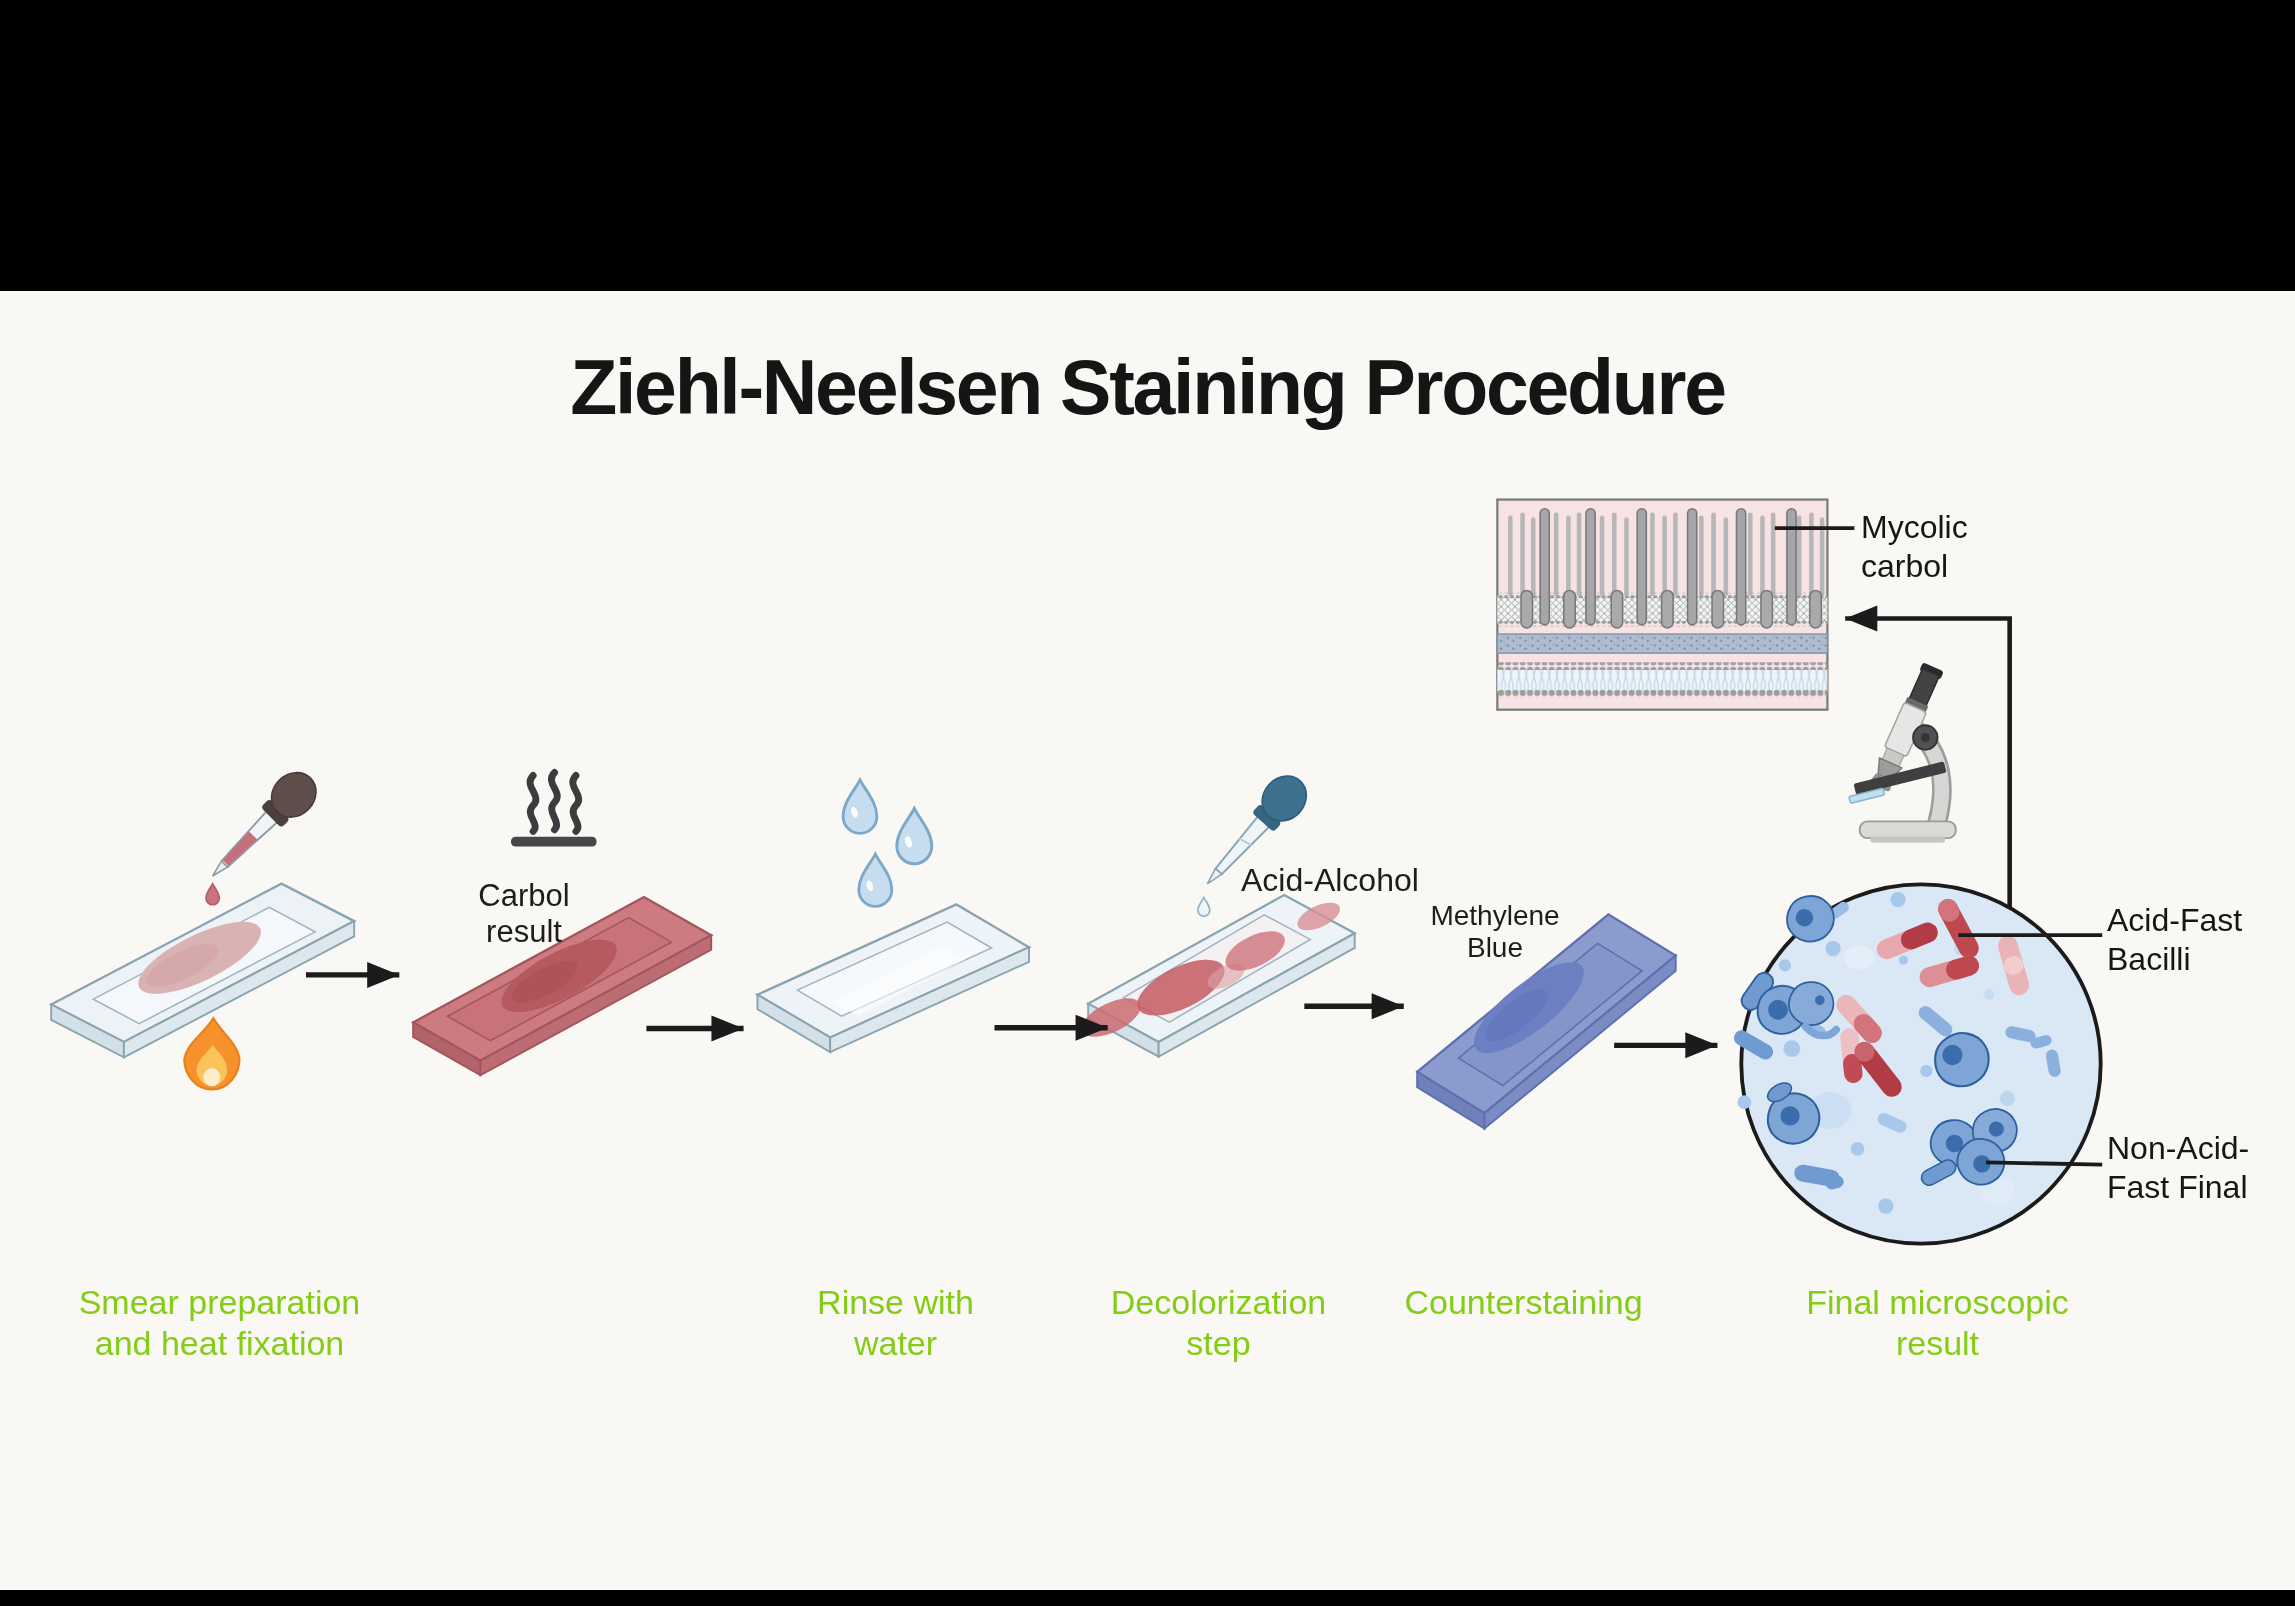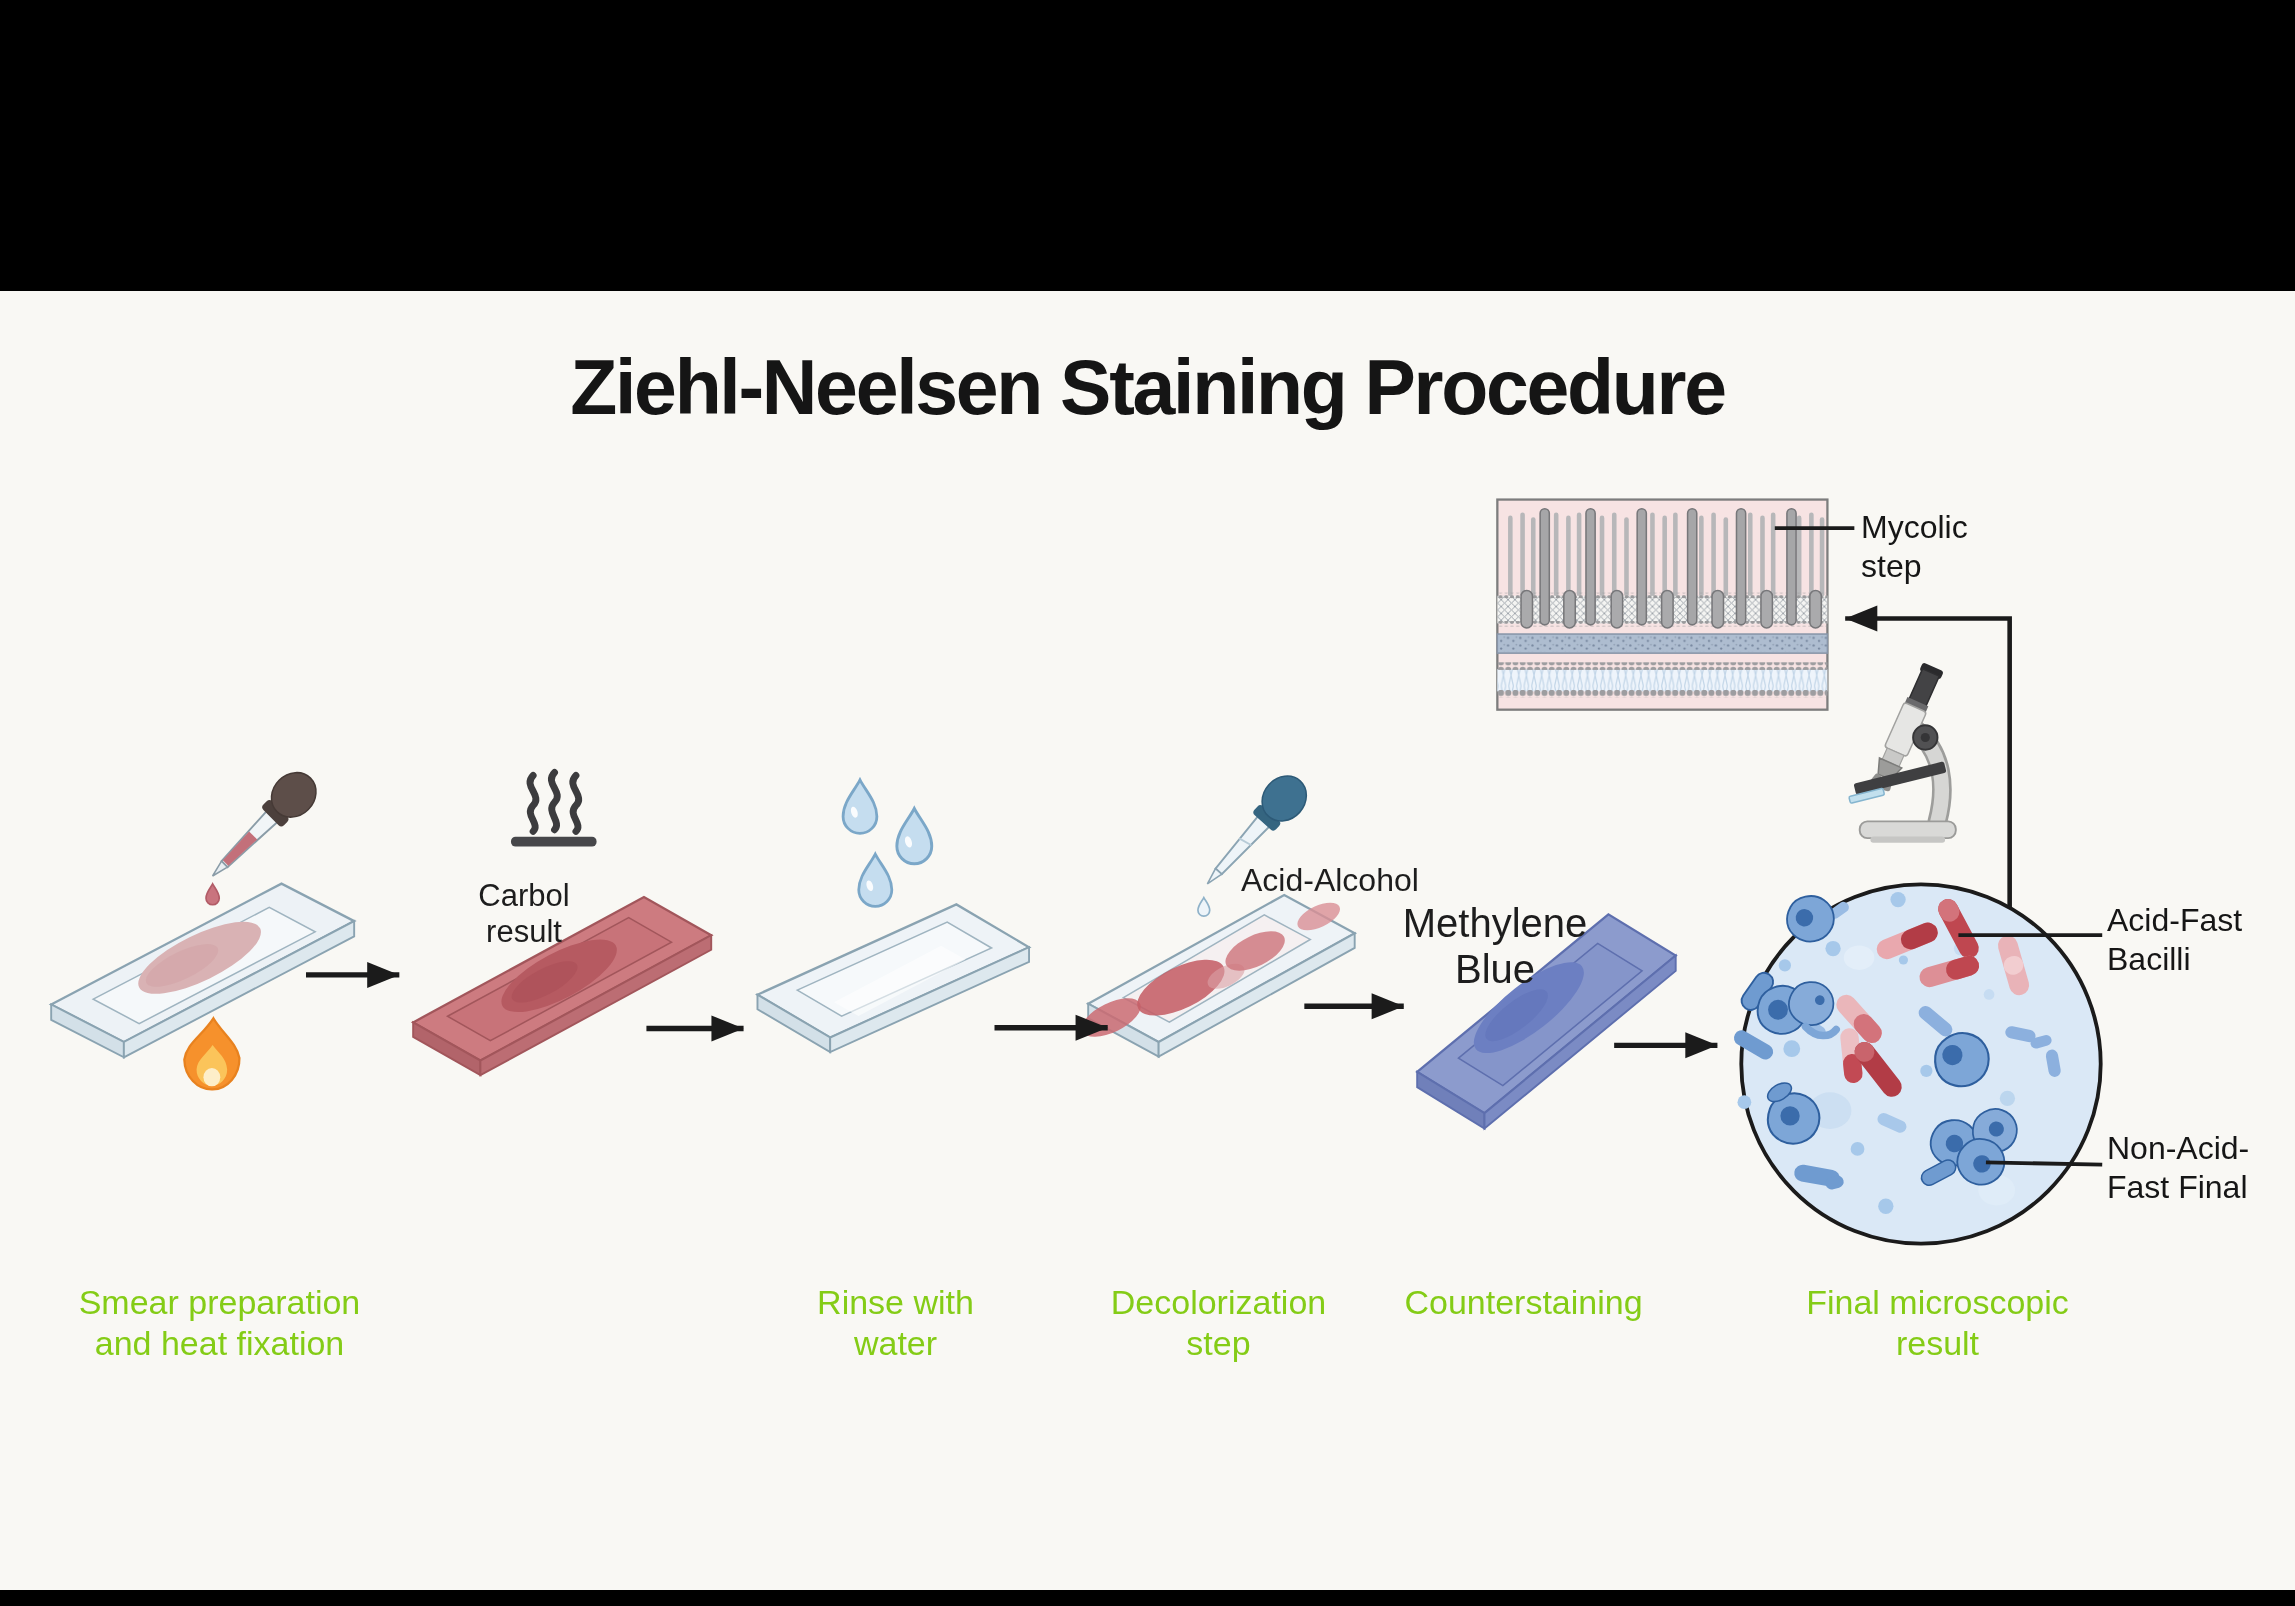--- a/index.html
+++ b/index.html
@@ -376,25 +376,25 @@
     <line x1="2110" y1="1366" x2="2245" y2="1366" stroke="#1b1b1b" stroke-width="7" marker-end="url(#ah)"></line>
     <polyline points="2627,1186 2627,808 2412,808" fill="none" stroke="#1b1b1b" stroke-width="6" marker-end="url(#ah)"></polyline>
     <line x1="2320" y1="690" x2="2424" y2="690" stroke="#1b1b1b" stroke-width="5"></line>
     <line x1="2560" y1="1222" x2="2748" y2="1222" stroke="#1b1b1b" stroke-width="5"></line>
     <line x1="2596" y1="1519" x2="2748" y2="1522" stroke="#1b1b1b" stroke-width="5"></line>
   </svg>
 
   <div class="reagent" style="left:409px;top:878px;width:230px">Carbol
 result</div>
   <div class="reagent" style="left:1241px;top:862px;white-space:nowrap;font-size:32px">Acid-Alcohol</div>
-  <div class="reagent" style="left:1380px;top:900px;width:230px;font-size:40px">Methylene
+  <div class="reagent" style="left:1380px;top:900px;width:230px;font-size:28px">Methylene
 Blue</div>
 
   <div class="callout" style="left:1861px;top:508px">Mycolic
-step</div>
+carbol</div>
   <div class="callout" style="left:2107px;top:901px">Acid-Fast
 Bacilli</div>
   <div class="callout" style="left:2107px;top:1129px">Non-Acid-
 Fast Final</div>
 
   <div class="caption" style="left:36px">Smear preparation
 and heat fixation</div>
   <div class="caption" style="left:712px">Rinse with
 water</div>
   <div class="caption" style="left:1035px">Decolorization

